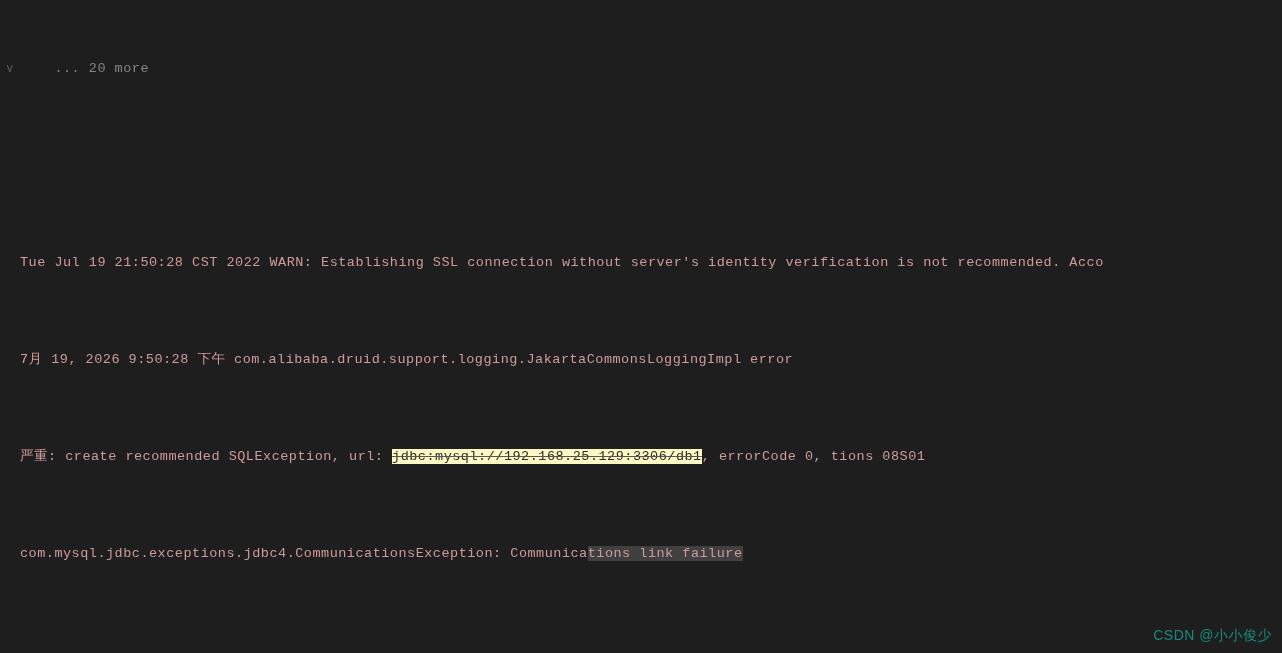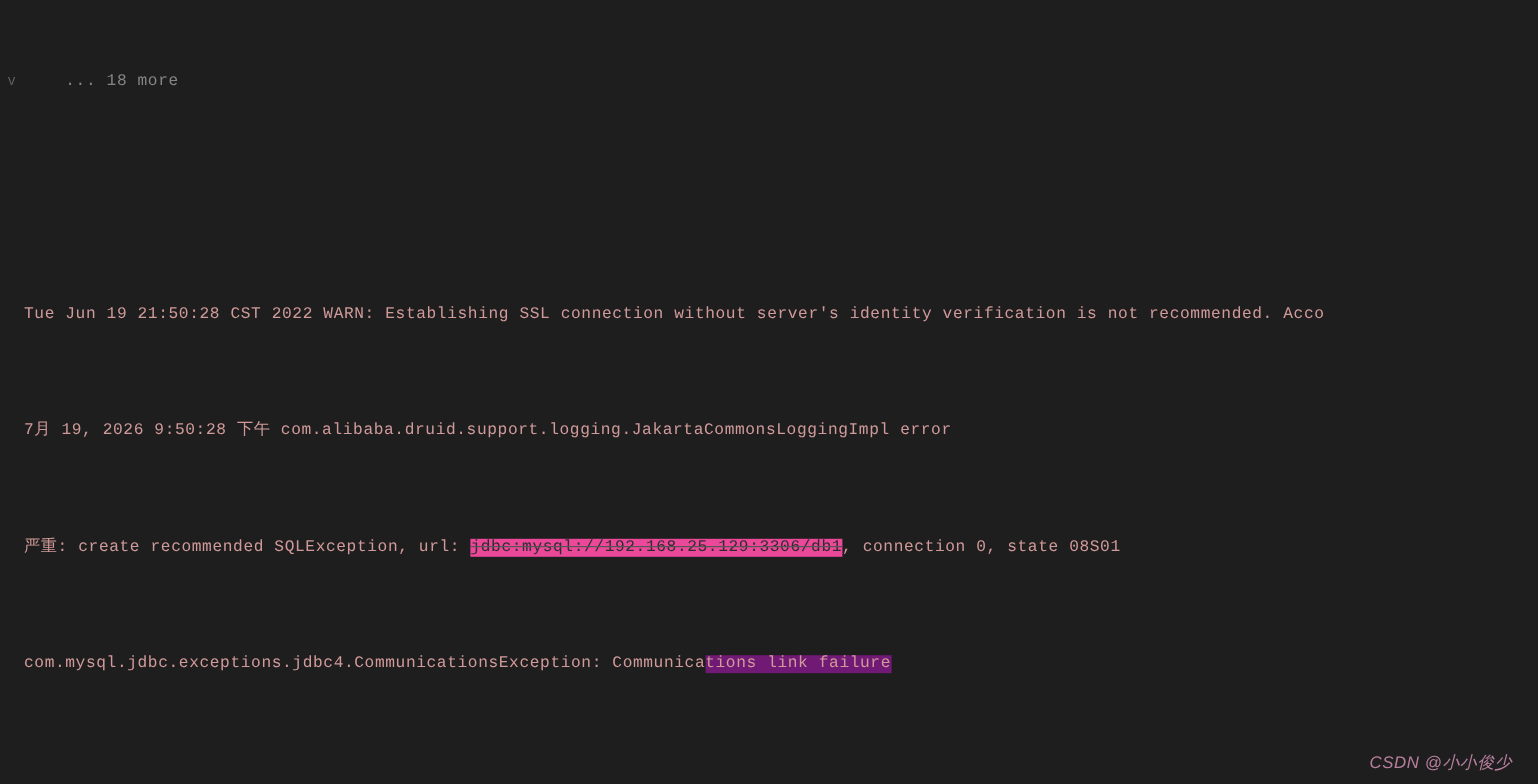--- a/index.html
+++ b/index.html
@@ -41,67 +41,66 @@
     .content {
       flex: 1;
     }
     .text-gray {
       color: #858585;
     }
     .text-light-pink {
       color: #d19a9a;
     }
     .highlight-blue {
-      background-color: #701a75;
+      background-color: #404040;
       color: #d19a9a;
     }
     .redacted {
-      background-color: #ec4899;
+      background-color: #fef9c3;
       color: #2d2d2d;
       text-decoration: line-through;
       text-decoration-color: #555;
     }
     .watermark {
       position: absolute;
       bottom: 5px;
-      right: 22px;
-      color: #f9a8d4;
+      right: 10px;
+      color: #14b8a6;
       font-size: 14px;
       font-family: sans-serif;
       opacity: 0.7;
-      font-style: italic;
     }
     .blank-line {
       height: 24px;
     }
   </style>
 </head>
 <body>
 
 <div class="console">
   <div class="line">
     <span class="gutter">V</span>
-    <span class="content text-gray">    ... 18 more</span>
+    <span class="content text-gray">    ... 20 more</span>
   </div>
   
   <div class="blank-line"></div>
   
   <div class="line">
     <span class="gutter"></span>
-    <span class="content text-light-pink">Tue Jun 19 21:50:28 CST 2022 WARN: Establishing SSL connection without server's identity verification is not recommended. Acco</span>
+    <span class="content text-light-pink">Tue Jul 19 21:50:28 CST 2022 WARN: Establishing SSL connection without server's identity verification is not recommended. Acco</span>
   </div>
   
   <div class="line">
     <span class="gutter"></span>
     <span class="content text-light-pink">7月 19, 2026 9:50:28 下午 com.alibaba.druid.support.logging.JakartaCommonsLoggingImpl error</span>
   </div>
   
   <div class="line">
     <span class="gutter"></span>
-    <span class="content"><span class="text-light-pink">严重: create recommended SQLException, url: </span><span class="redacted">jdbc:mysql://192.168.25.129:3306/db1</span><span class="text-light-pink">, connection 0, state 08S01</span></span>
+    <span class="content"><span class="text-light-pink">严重: create recommended SQLException, url: </span><span class="redacted">jdbc:mysql://192.168.25.129:3306/db1</span><span class="text-light-pink">, errorCode 0, tions 08S01</span></span>
   </div>
   
   <div class="line">
     <span class="gutter"></span>
     <span class="content"><span class="text-light-pink">com.mysql.jdbc.exceptions.jdbc4.CommunicationsException: Communica</span><span class="highlight-blue">tions link failure</span></span>
   </div>
   
   <div class="blank-line"></div>
   
   

